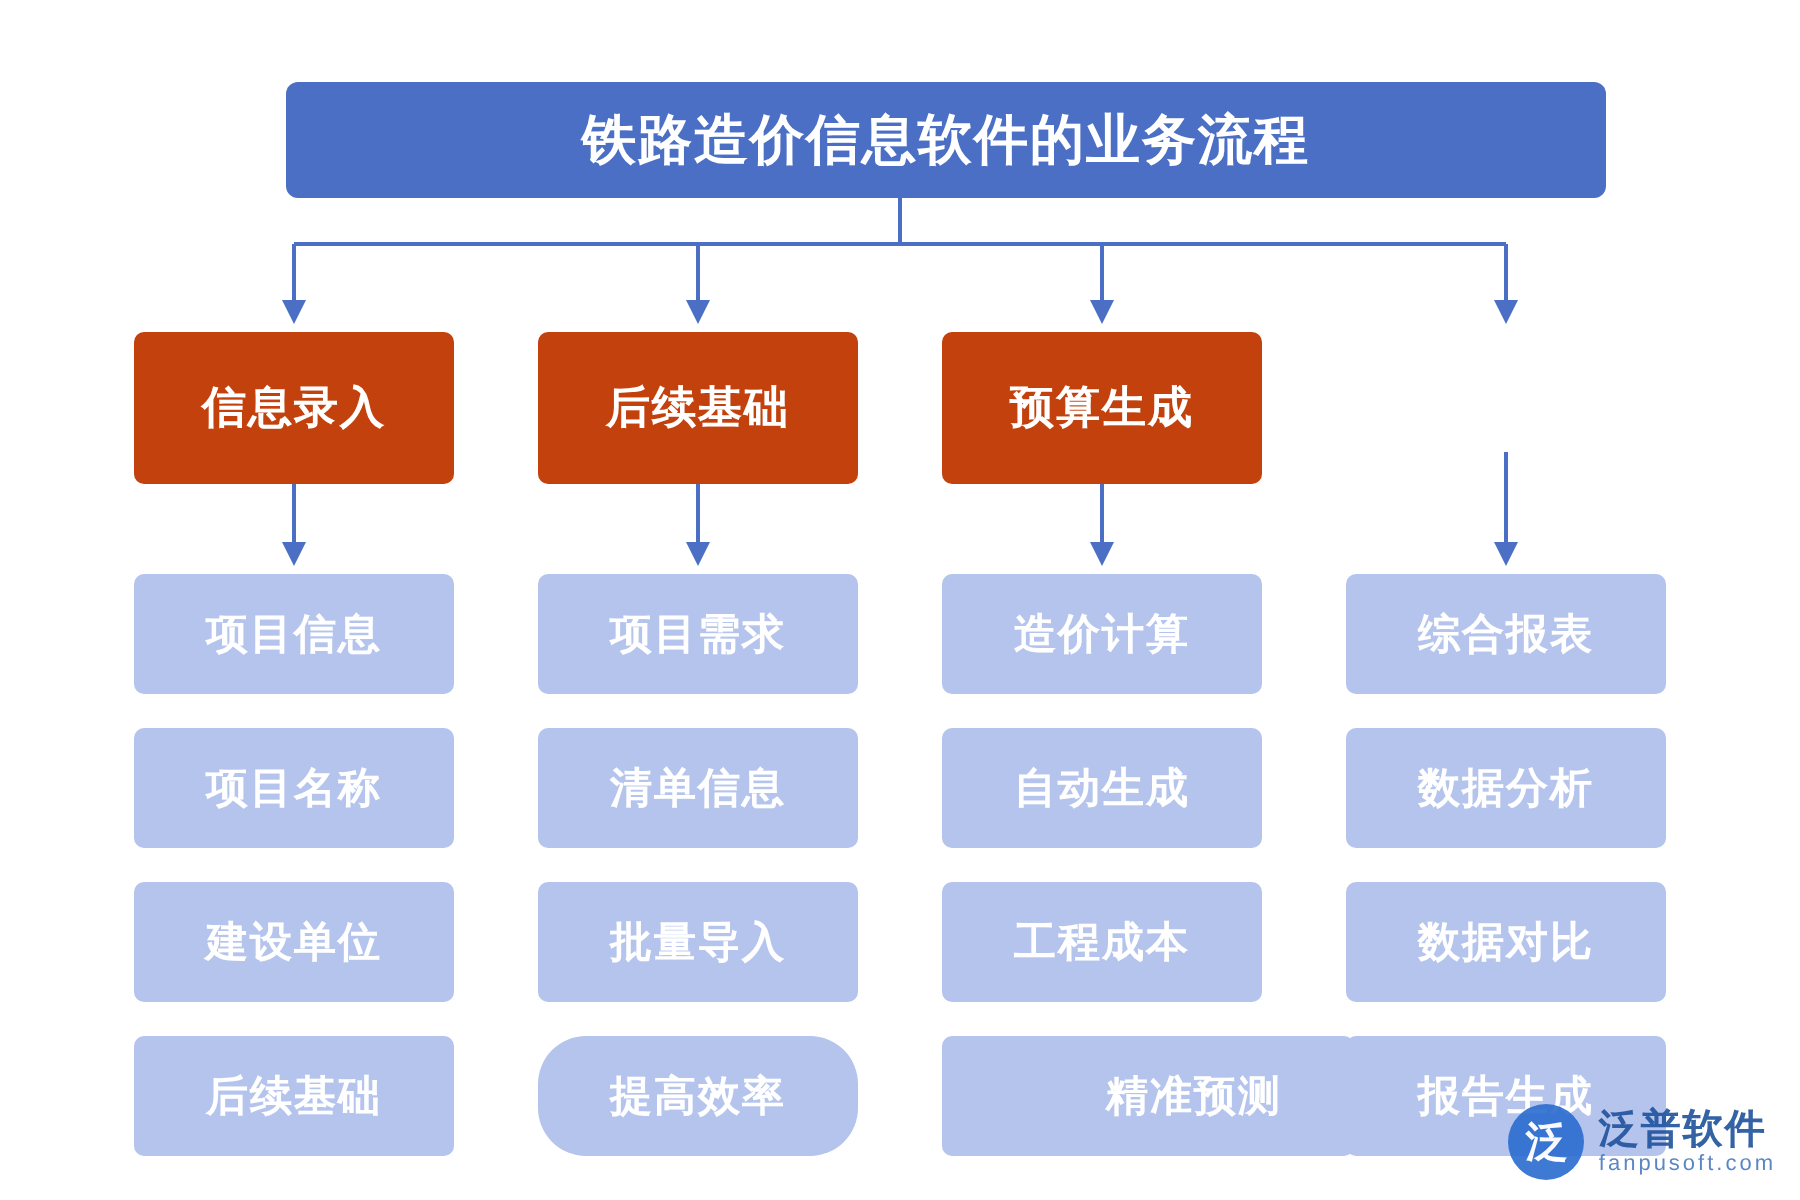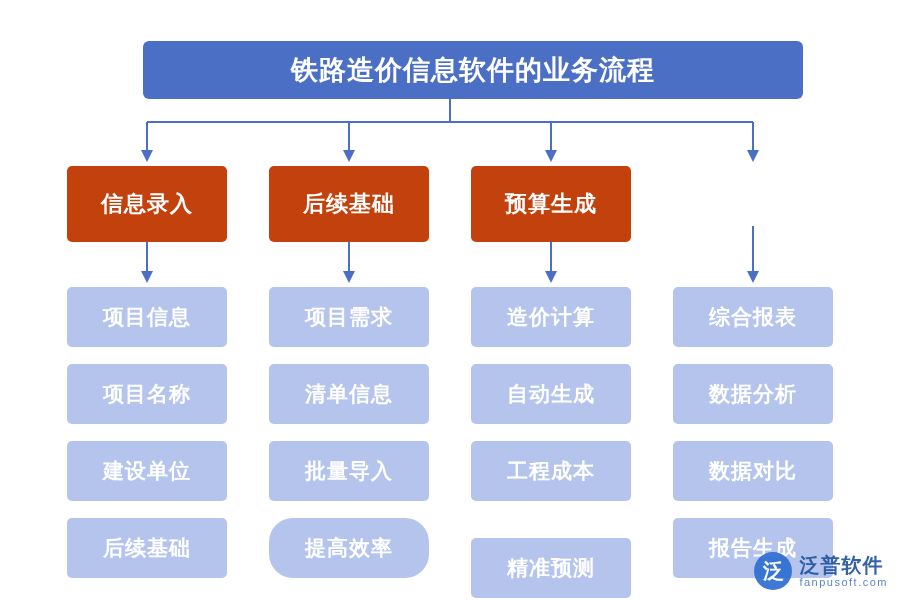--- a/index.html
+++ b/index.html
@@ -161,21 +161,21 @@
   <div class="lvl1-box" style="left:269px;">后续基础</div>
   <div class="leaf-box" style="left:269px; top:287px;">项目需求</div>
   <div class="leaf-box" style="left:269px; top:364px;">清单信息</div>
   <div class="leaf-box" style="left:269px; top:441px;">批量导入</div>
   <div class="leaf-box" style="left:269px; top:518px;border-radius:24px;">提高效率</div>
 
   <div class="lvl1-box" style="left:471px;">预算生成</div>
   <div class="leaf-box" style="left:471px; top:287px;">造价计算</div>
   <div class="leaf-box" style="left:471px; top:364px;">自动生成</div>
   <div class="leaf-box" style="left:471px; top:441px;">工程成本</div>
-  <div class="leaf-box" style="left:471px; top:538px;">精准预测</div>
+  <div class="leaf-box" style="left:471px; top:518px;padding-left:46px;">精准预测</div>
 
   <div class="leaf-box" style="left:673px; top:287px;">综合报表</div>
   <div class="leaf-box" style="left:673px; top:364px;">数据分析</div>
   <div class="leaf-box" style="left:673px; top:441px;">数据对比</div>
   <div class="leaf-box" style="left:673px; top:518px;">报告生成</div>
 
   <div class="watermark">
     <div class="wm-logo">泛</div>
     <div class="wm-text">
       <div class="wm-cn">泛普软件</div>

